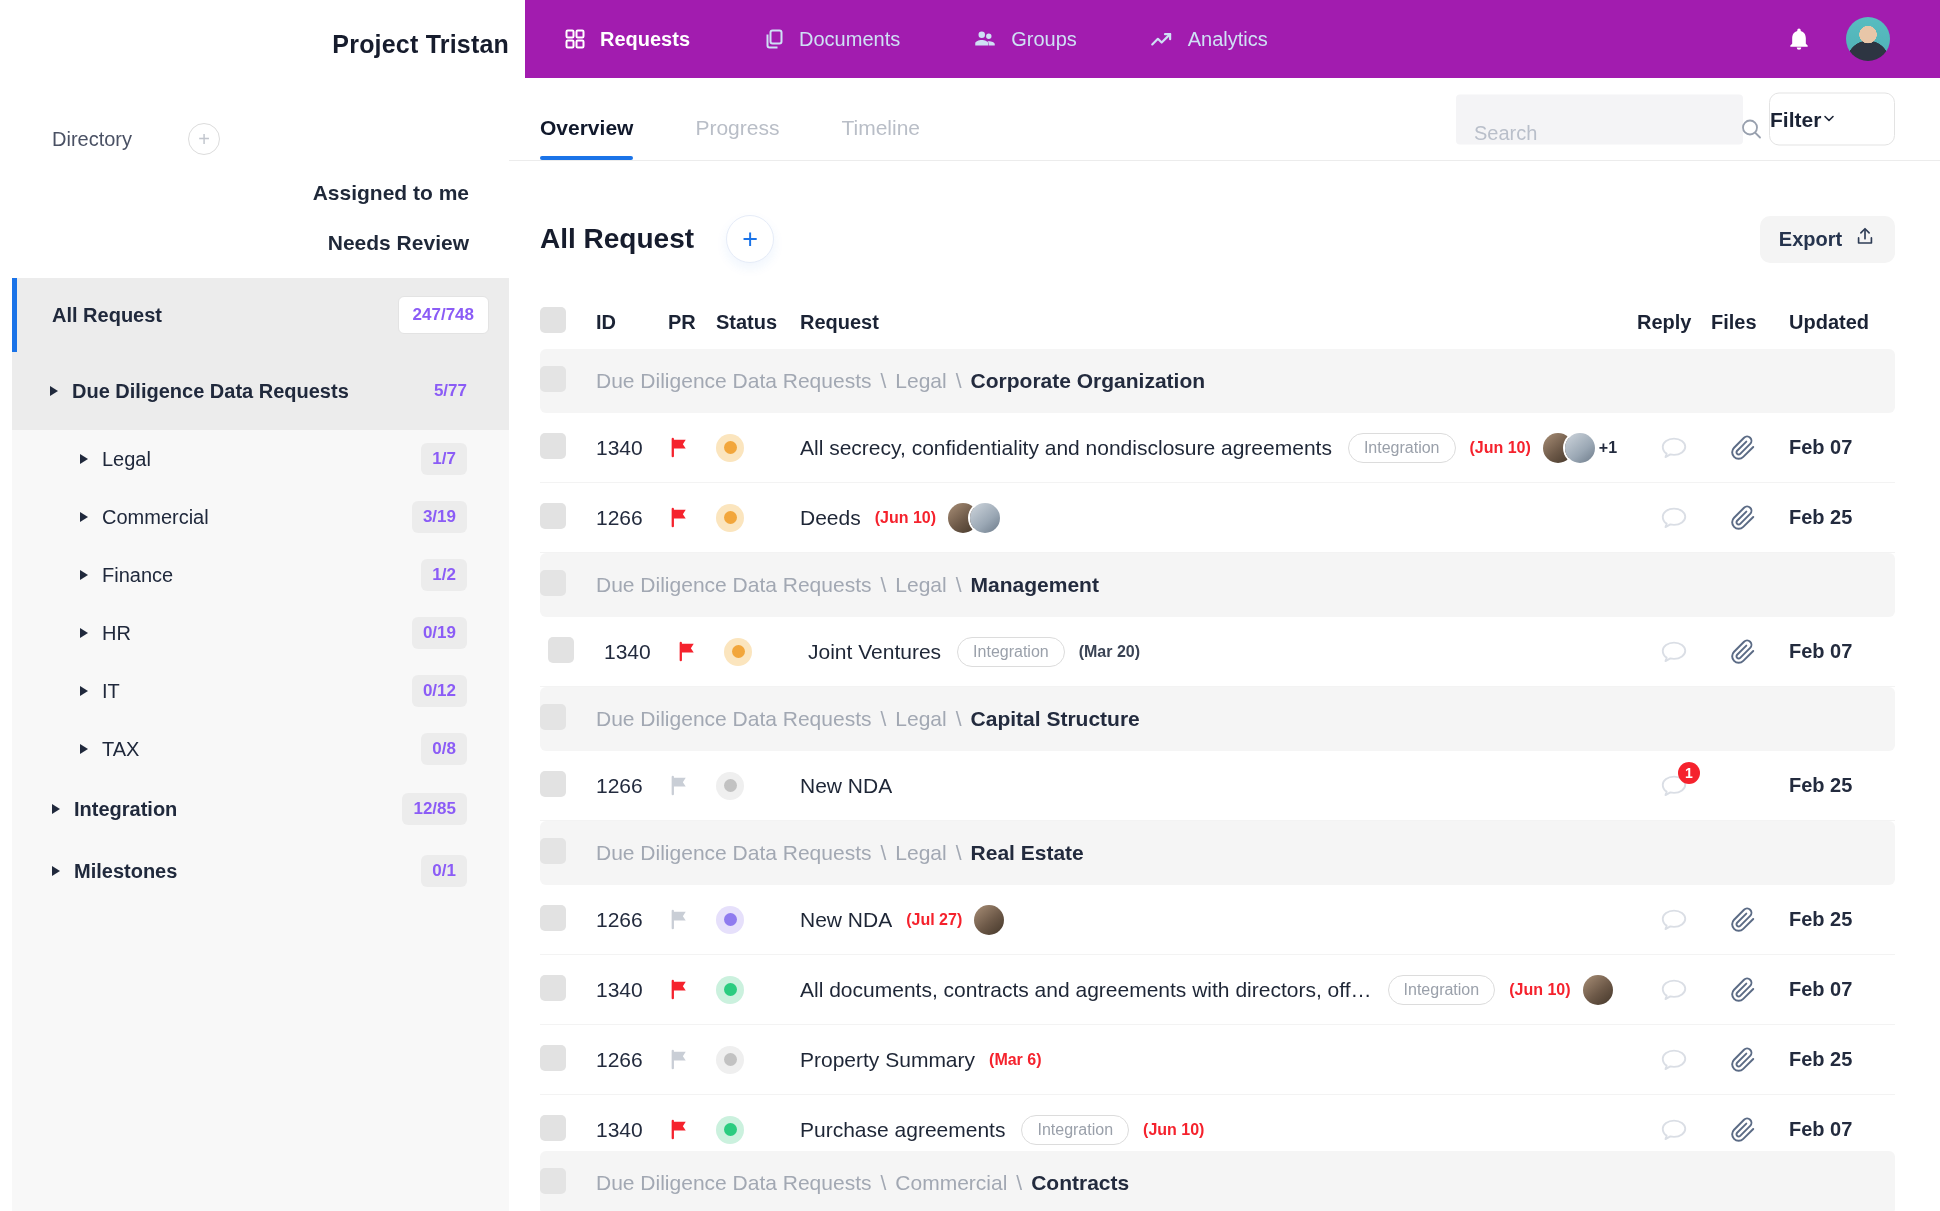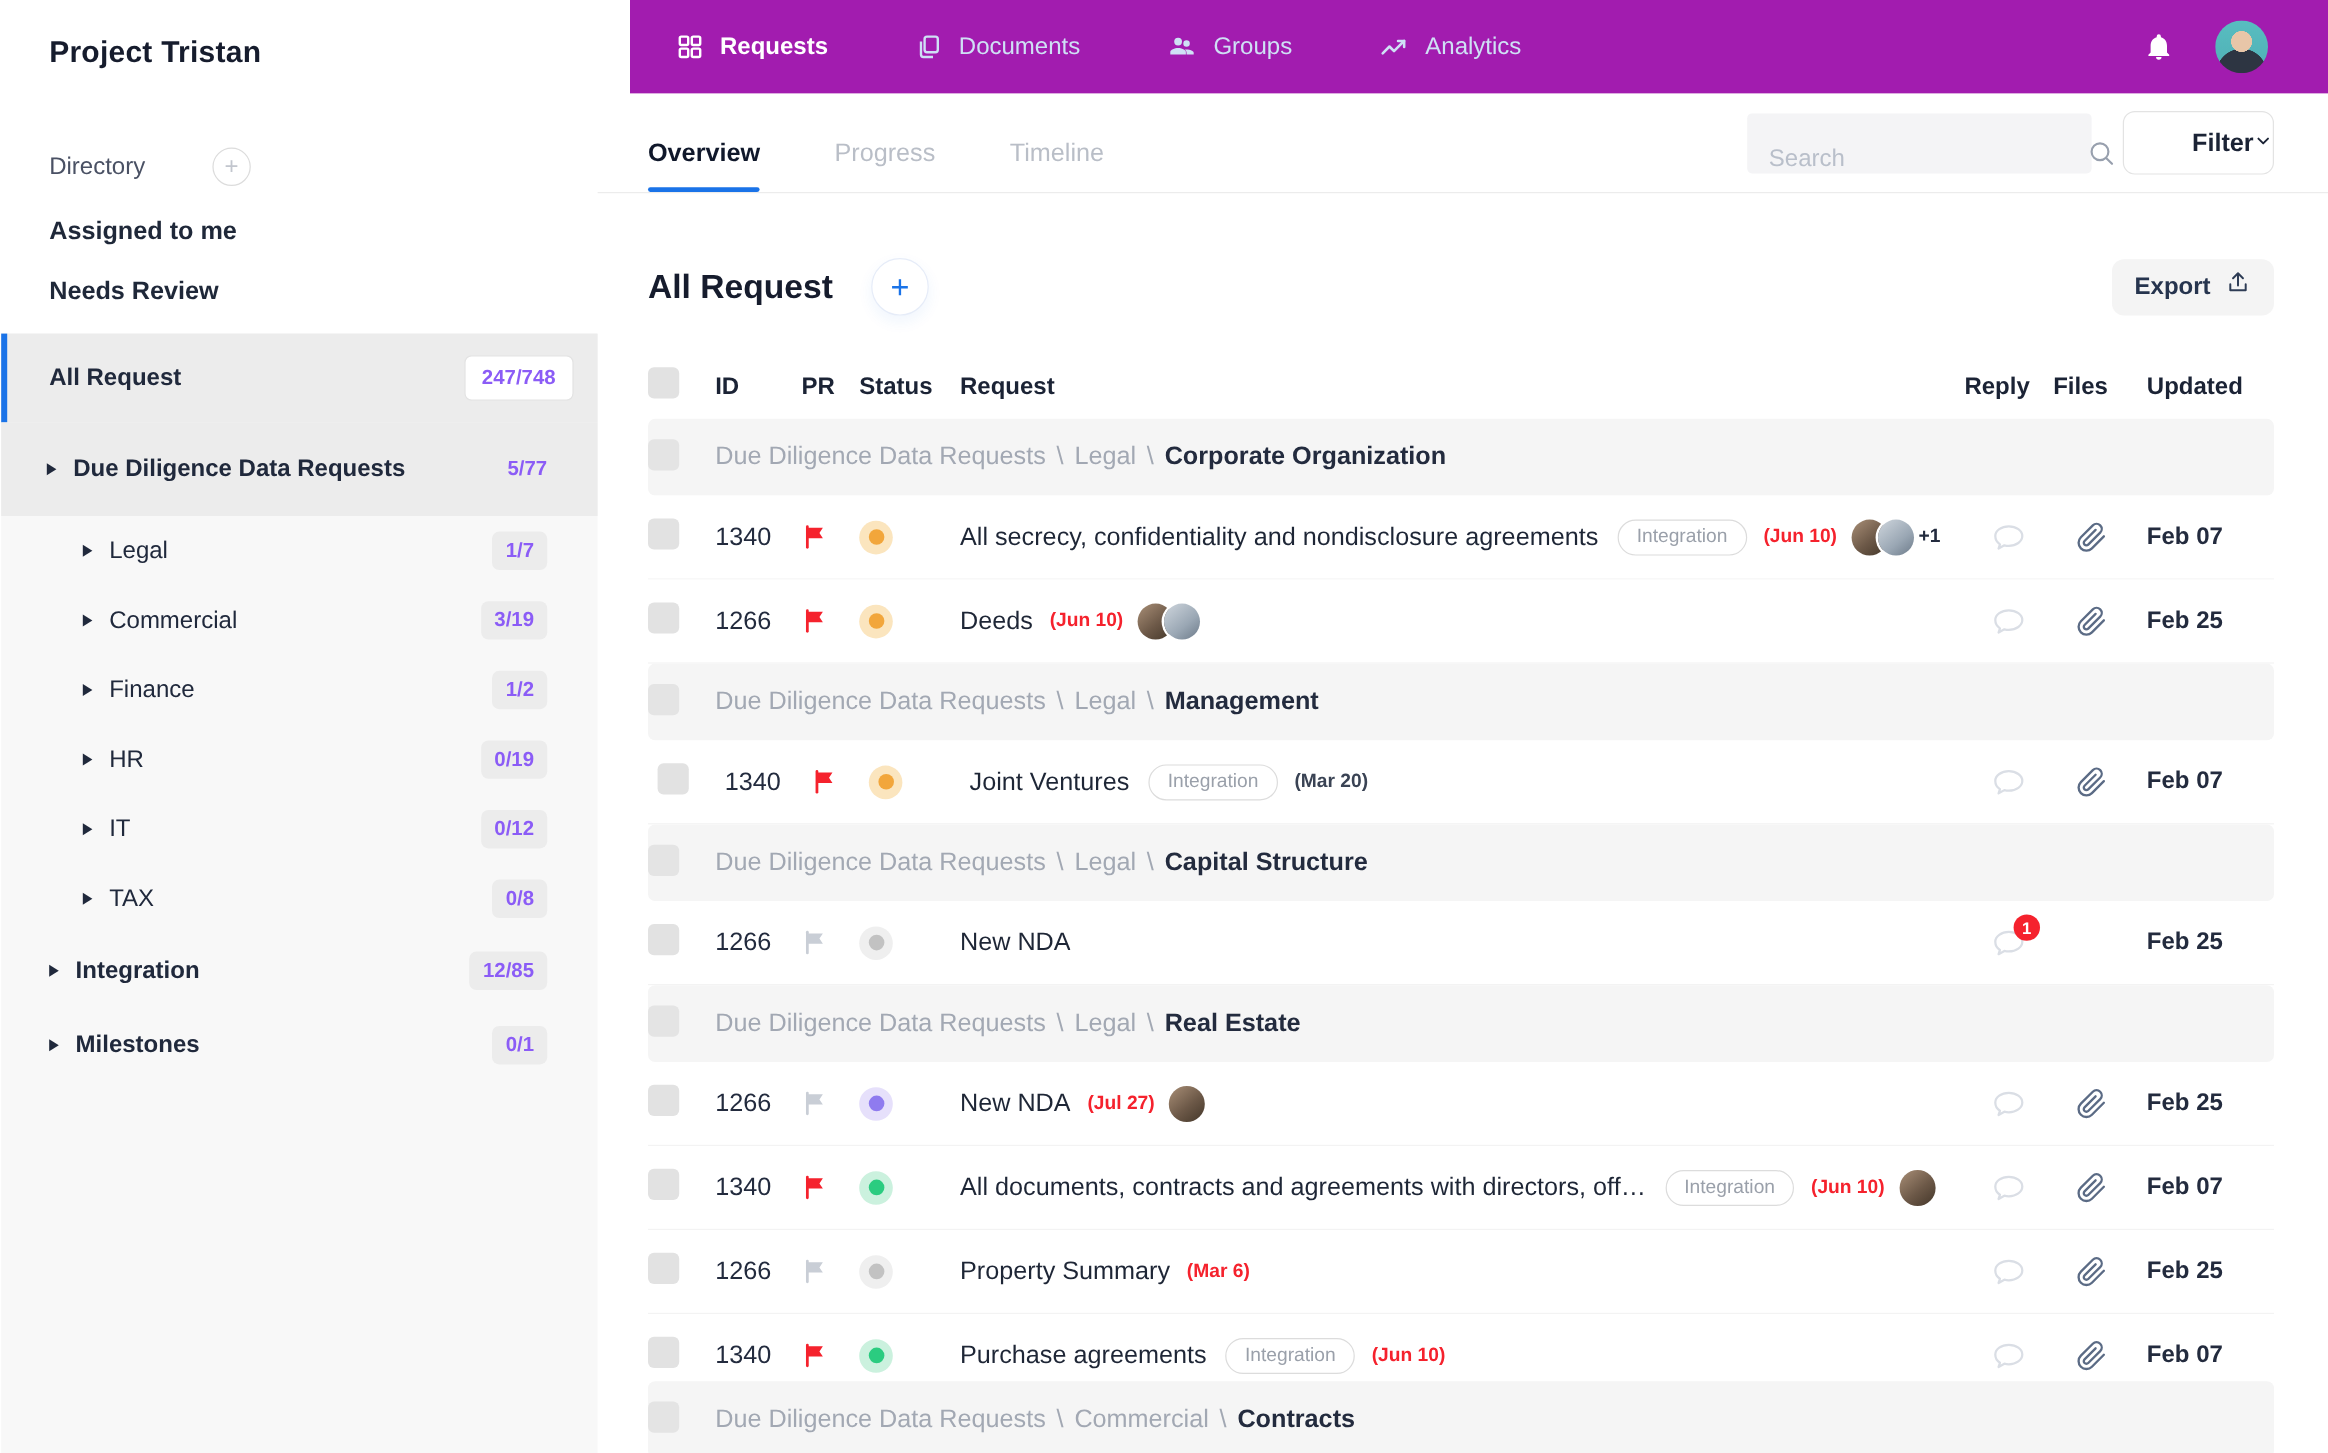--- a/index.html
+++ b/index.html
@@ -1,20 +1,20 @@
 <!DOCTYPE html>
 <html><head>
 <meta charset="utf-8">
 <style>
   * { margin:0; padding:0; box-sizing:border-box; }
   html,body { width:1940px; height:1211px; overflow:hidden; background:#fff;
     font-family:"Liberation Sans", sans-serif; color:#232b3e; }
 
   
-  .sidebar { position:absolute; left:1px; top:0; width:497px; height:1211px; background:#ffffff; z-index:2; }
+  .sidebar { position:absolute; left:12px; top:0; width:497px; height:1211px; background:#ffffff; z-index:2;text-align:right; }
   .project-title { padding:30px 0 0 40px; font-size:25px; font-weight:700; color:#161c2d; letter-spacing:.2px; }
   .directory-row { display:flex; align-items:center; margin:64px 40px 0 40px; }
   .directory-label { font-size:20px; color:#4a5164; }
   .plus-circle-sm { width:32px; height:32px; margin-left:56px; border:1.5px solid #dcdcdc; border-radius:50%;
     display:flex; align-items:center; justify-content:center; color:#c2c6ce; font-size:20px; font-weight:300; cursor:pointer; }
   .side-link { margin:26px 40px 0 40px; font-size:21px; font-weight:600; color:#1f2839; cursor:pointer; }
   .tree { position:absolute; left:0; top:278px; width:497px; bottom:0; background:#f8f8f8; }
   .tree-item { display:flex; align-items:center; position:relative; padding-right:42px; cursor:pointer; }
   .tree-item .label { font-size:20px; font-weight:600; color:#20293c; }
   .tree-item .count { margin-left:auto; font-size:17px; font-weight:600; color:#8b5cf6;
@@ -51,21 +51,21 @@
   .tabs { position:absolute; left:43px; bottom:0; display:flex; gap:62px; }
   .tab { position:relative; padding-bottom:20px; font-size:21px; color:#b9bec7; cursor:pointer; }
   .tab.active { color:#10182b; font-weight:600; }
   .tab.active .underline { position:absolute; left:0; right:0; bottom:0; height:4px; background:#1a73e8; border-radius:2px; }
   .tabsbar-right { position:absolute; right:45px; top:50%; transform:translateY(-50%); display:flex; gap:26px; align-items:center; }
   .searchbox { width:287px; height:50px; background:#f4f4f6; border-radius:4px; display:flex; align-items:flex-end; padding:0 18px; }
   .searchbox input { flex:1; border:none; outline:none; background:transparent; font-size:20px;
     font-family:"Liberation Sans",sans-serif; color:#3a4354; }
   .searchbox input::placeholder { color:#b9bfca; }
   .filter-btn { width:126px; height:53px; background:#fff; border:1px solid #e3e3e3; border-radius:10px;
-    display:flex; align-items:center; justify-content:flex-end; font-size:21px; font-weight:600;
+    display:flex; align-items:center; justify-content:flex-start; font-size:21px; font-weight:600;
     color:#1b2335; cursor:pointer; }
 
   .page-head { margin:54px 45px 0 43px; display:flex; align-items:center; }
   .page-title { font-size:28px; font-weight:600; color:#161c2d; }
   .plus-circle-lg { width:48px; height:48px; margin-left:32px; border:1.5px solid #e6ecf8; border-radius:50%;
     background:#fff; box-shadow:0 5px 12px rgba(26,115,232,.07); display:flex; align-items:center; justify-content:center;
     color:#1a73e8; font-size:27px; font-weight:500; cursor:pointer; }
   .export-btn { margin-left:auto; width:135px; height:47px; background:#f4f4f4; border-radius:10px;
     display:flex; align-items:center; justify-content:center; gap:12px; font-size:20px; font-weight:600;
     color:#26344e; cursor:pointer; }

